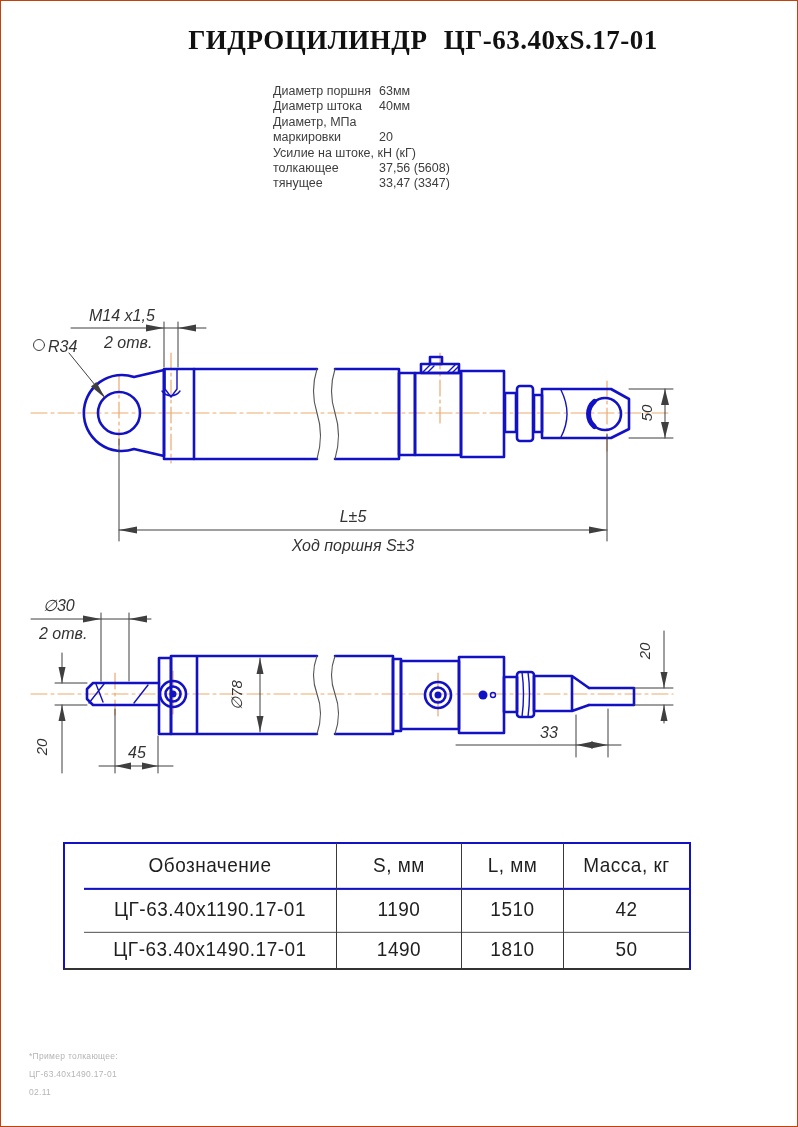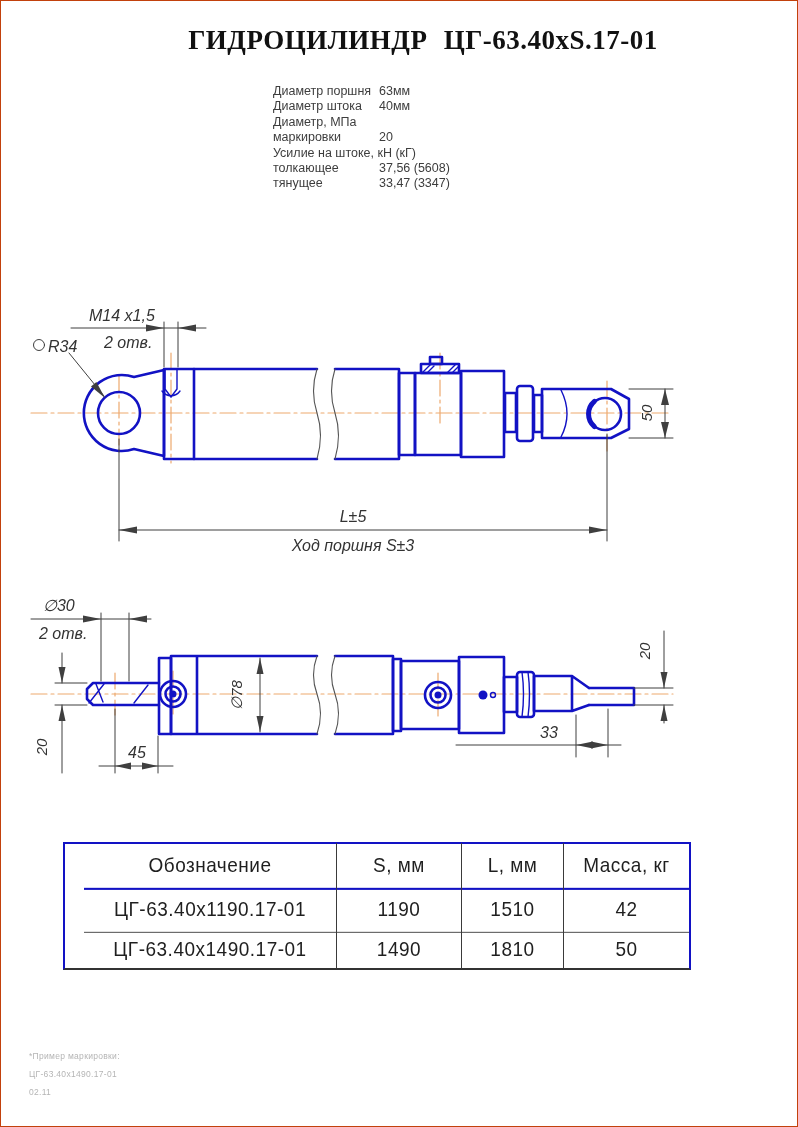--- a/index.html
+++ b/index.html
@@ -225,18 +225,18 @@
     <div class="cell r1">1510</div>
     <div class="cell r1 last">42</div>
 
     <div class="cell">ЦГ-63.40x1490.17-01</div>
     <div class="cell">1490</div>
     <div class="cell">1810</div>
     <div class="cell last">50</div>
   </div>
 
   <div class="footnote">
-    <div>*Пример маркировки:</div>
+    <div>*Пример толкающее:</div>
     <div>ЦГ-63.40x1490.17-01</div>
     <div>02.11</div>
   </div>
 
 </div>
 
 </body></html>

